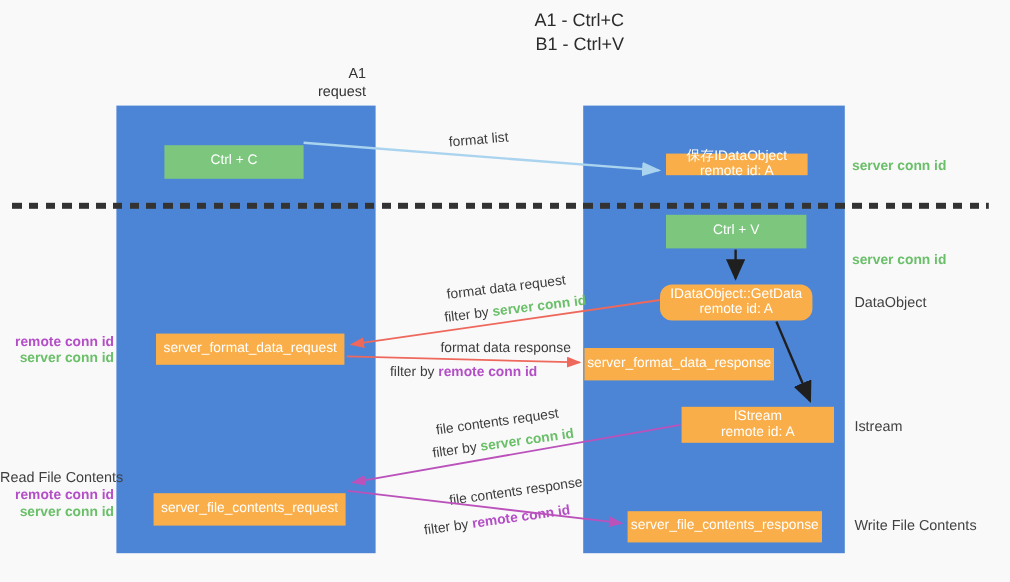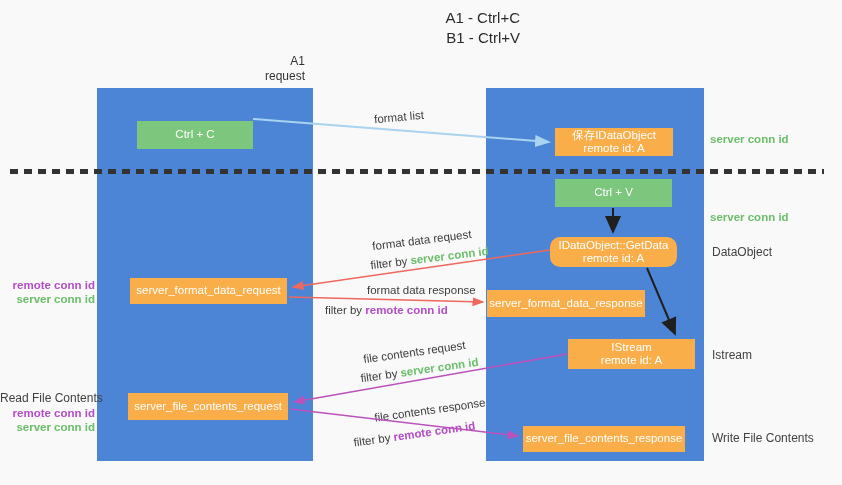--- a/index.html
+++ b/index.html
@@ -64,39 +64,39 @@
 
   <div class="abs dotted"></div>
 
   <div class="abs gbox" style="left:137px;top:105px;width:116px;height:28px;margin-top:16px;">
     <span>Ctrl + C</span>
   </div>
   <div class="abs gbox" style="left:555px;top:179px;width:117px;height:28px;">
     <span>Ctrl + V</span>
   </div>
 
-  <div class="abs obox" style="left:555px;top:128px;width:118px;height:28px;">
+  <div class="abs obox" style="left:555px;top:128px;width:118px;height:18px;">
     <span>保存IDataObject</span>
     <span>remote id: A</span>
   </div>
   <div class="abs obox" style="left:550px;top:237px;width:127px;height:30px;border-radius:10px;">
     <span>IDataObject::GetData</span>
     <span>remote id: A</span>
   </div>
   <div class="abs obox" style="left:487px;top:290px;width:158px;height:27px;">
     <span>server_format_data_response</span>
   </div>
   <div class="abs obox" style="left:130px;top:278px;width:157px;height:26px;">
     <span>server_format_data_request</span>
   </div>
   <div class="abs obox" style="left:568px;top:339px;width:127px;height:30px;">
     <span>IStream</span>
     <span>remote id: A</span>
   </div>
-  <div class="abs obox" style="left:128px;top:393px;width:160px;height:27px;">
+  <div class="abs obox" style="left:128px;top:411px;width:160px;height:27px;">
     <span>server_file_contents_request</span>
   </div>
   <div class="abs obox" style="left:523px;top:426px;width:162px;height:26px;">
     <span>server_file_contents_response</span>
   </div>
 
   <div class="abs mid-label rot-m5" style="left:374px;top:111px;">
     <span>format list</span>
   </div>
 

